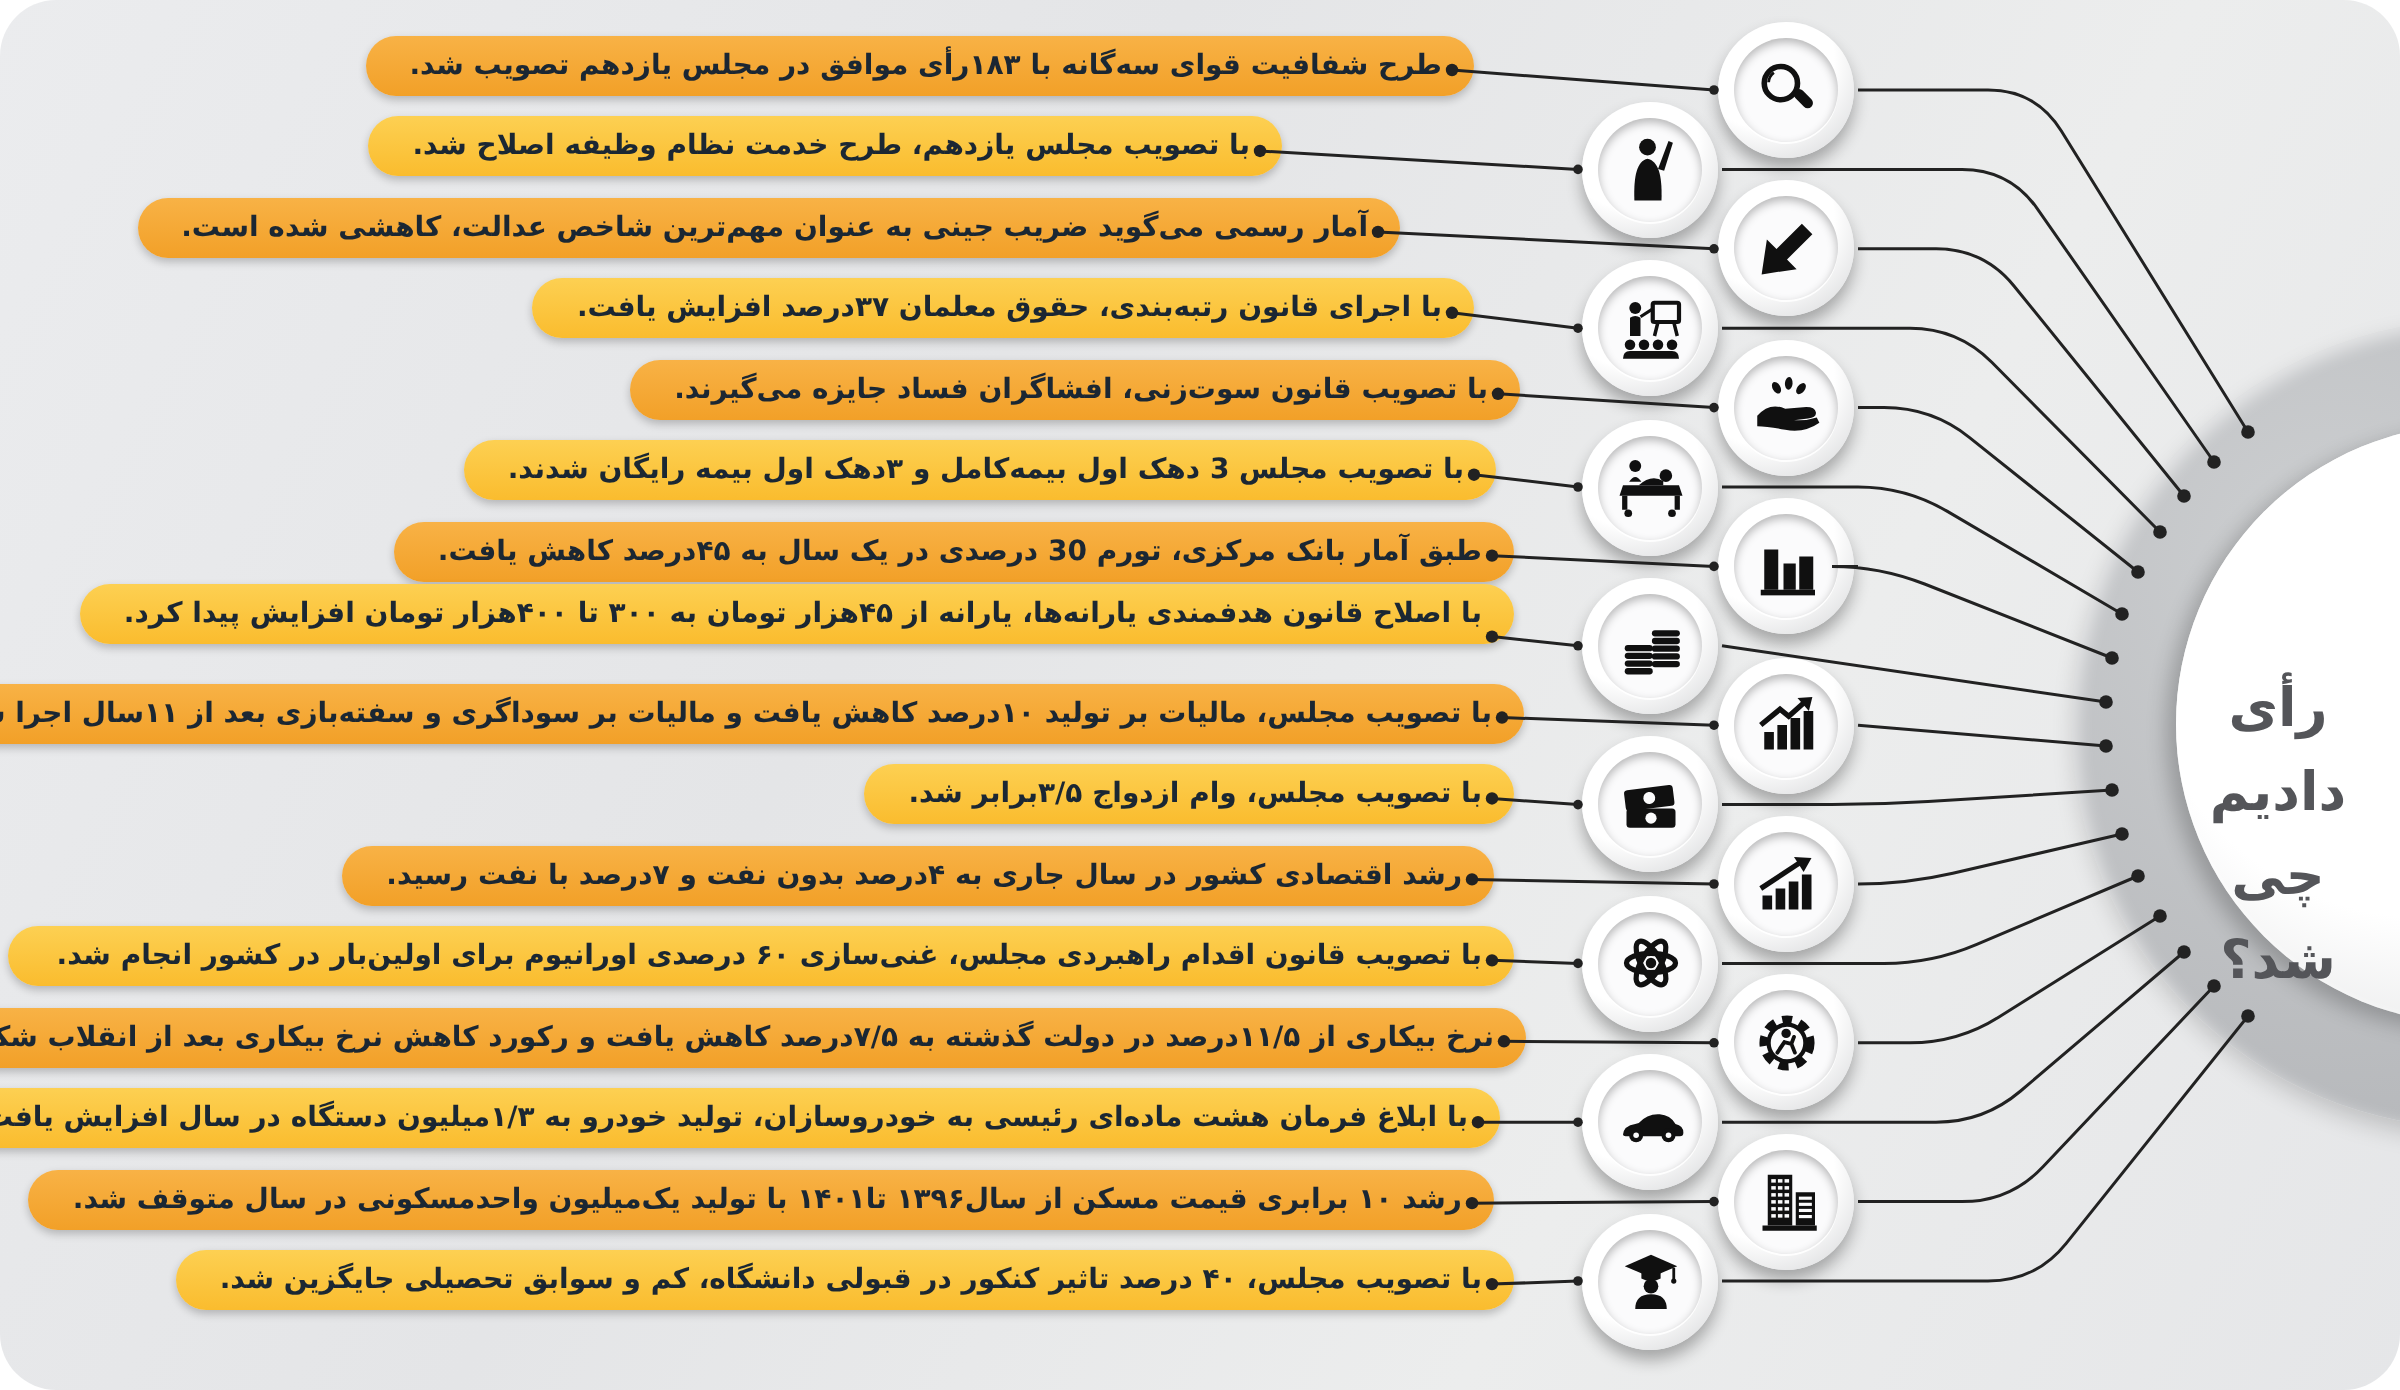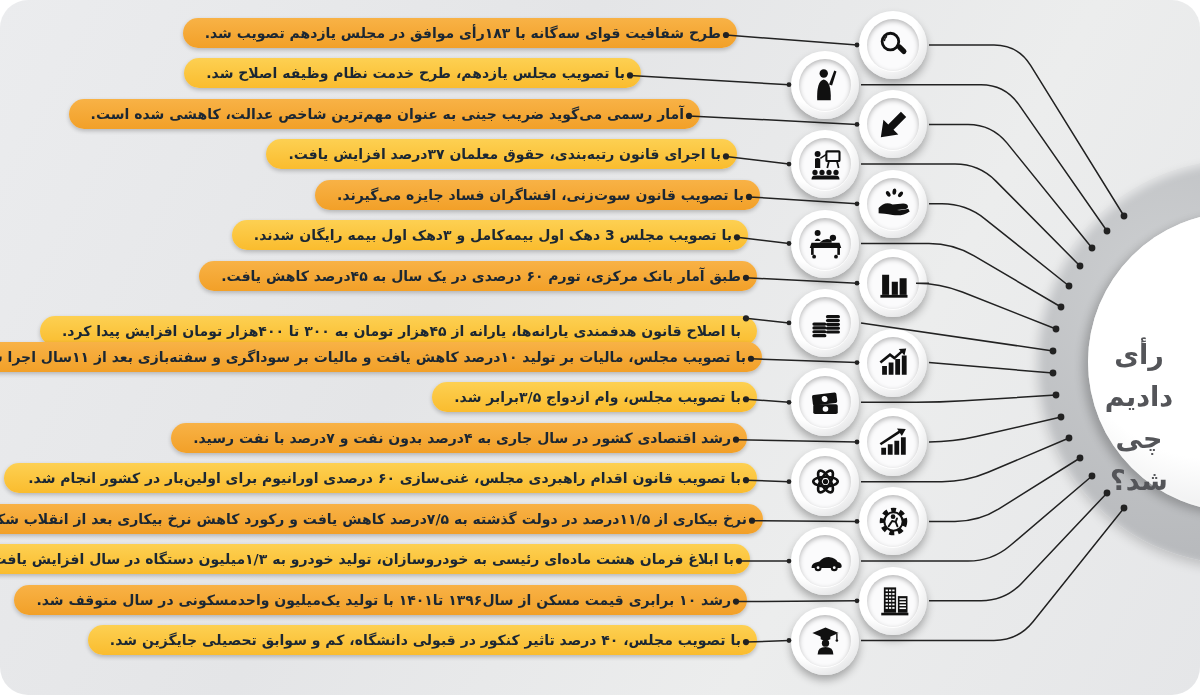--- a/index.html
+++ b/index.html
@@ -138,33 +138,33 @@
             <path d="M13 19 Q20 12.5 27 16.5 L27 19 Z" fill="#101010"></path>
             <path d="M4 19 L36 19 L38 25 L2 25 Z" fill="#101010"></path>
             <rect x="3.5" y="25" width="3" height="8" fill="#101010"></rect>
             <rect x="33.5" y="25" width="3" height="8" fill="#101010"></rect>
             <circle cx="7" cy="35" r="2.2" fill="#101010"></circle>
             <circle cx="32" cy="35" r="2.2" fill="#101010"></circle>
           </svg>
         </div>
       </div>
       <div class="banner orange" style="right: 443px; top: 260.82px;">
-        <span>طبق آمار بانک مرکزی، تورم ۶۰ درصدی در یک سال به ۴۵درصد کاهش یافت.</span>
+        <span>طبق آمار بانک مرکزی، تورم 30 درصدی در یک سال به ۴۵درصد کاهش یافت.</span>
       </div>
       <div class="icon-circle" style="left: 859px; top: 249.2px;">
         <div class="icon-inner">
           <svg viewBox="0 0 40 40" class="glyph">
             <rect x="7" y="10" width="8" height="23" fill="#101010"></rect>
             <rect x="18" y="18" width="7" height="15" fill="#101010"></rect>
             <rect x="27" y="14" width="8" height="19" fill="#101010"></rect>
             <rect x="5" y="33" width="31" height="3.2" fill="#101010"></rect>
           </svg>
         </div>
       </div>
-      <div class="banner yellow" style="right: 443px; top: 292px; margin-top: 24px;">
+      <div class="banner yellow" style="right: 443px; top: 292px;">
         <span>با اصلاح قانون هدفمندی یارانه‌ها، یارانه از ۴۵هزار تومان به ۳۰۰ تا ۴۰۰هزار تومان افزایش پیدا کرد.</span>
       </div>
       <div class="icon-circle" style="left: 791px; top: 288.9px;">
         <div class="icon-inner">
           <svg viewBox="0 0 40 40" class="glyph">
             <rect x="5" y="20" width="16" height="3.6" rx="1.8" fill="#101010"></rect>
             <rect x="5" y="24.4" width="16" height="3.6" rx="1.8" fill="#101010"></rect>
             <rect x="5" y="28.8" width="16" height="3.6" rx="1.8" fill="#101010"></rect>
             <rect x="5" y="33.2" width="16" height="3.6" rx="1.8" fill="#101010"></rect>
             <rect x="20.5" y="11.5" width="16" height="3.6" rx="1.8" fill="#101010"></rect>

